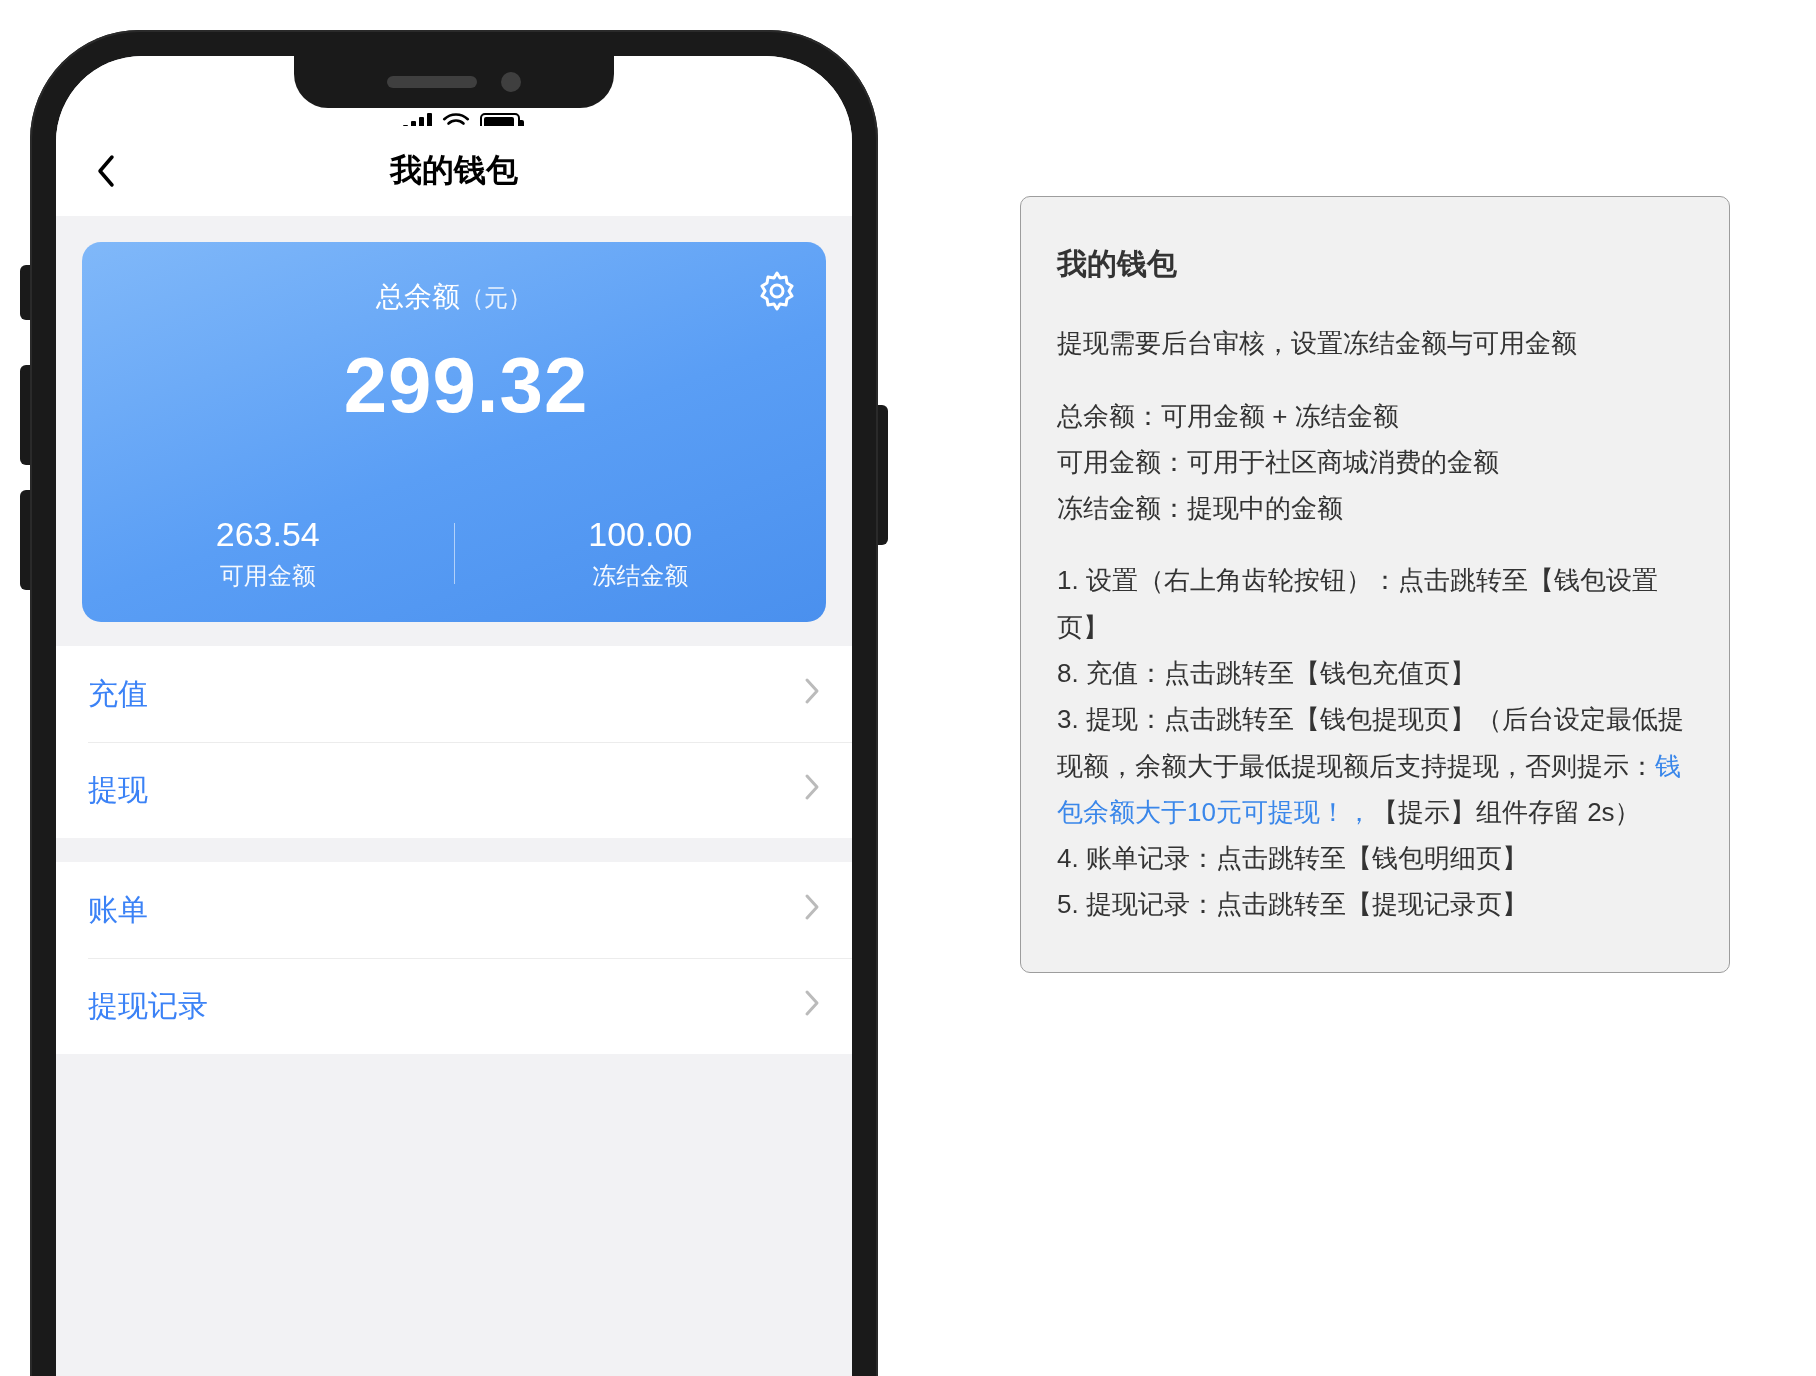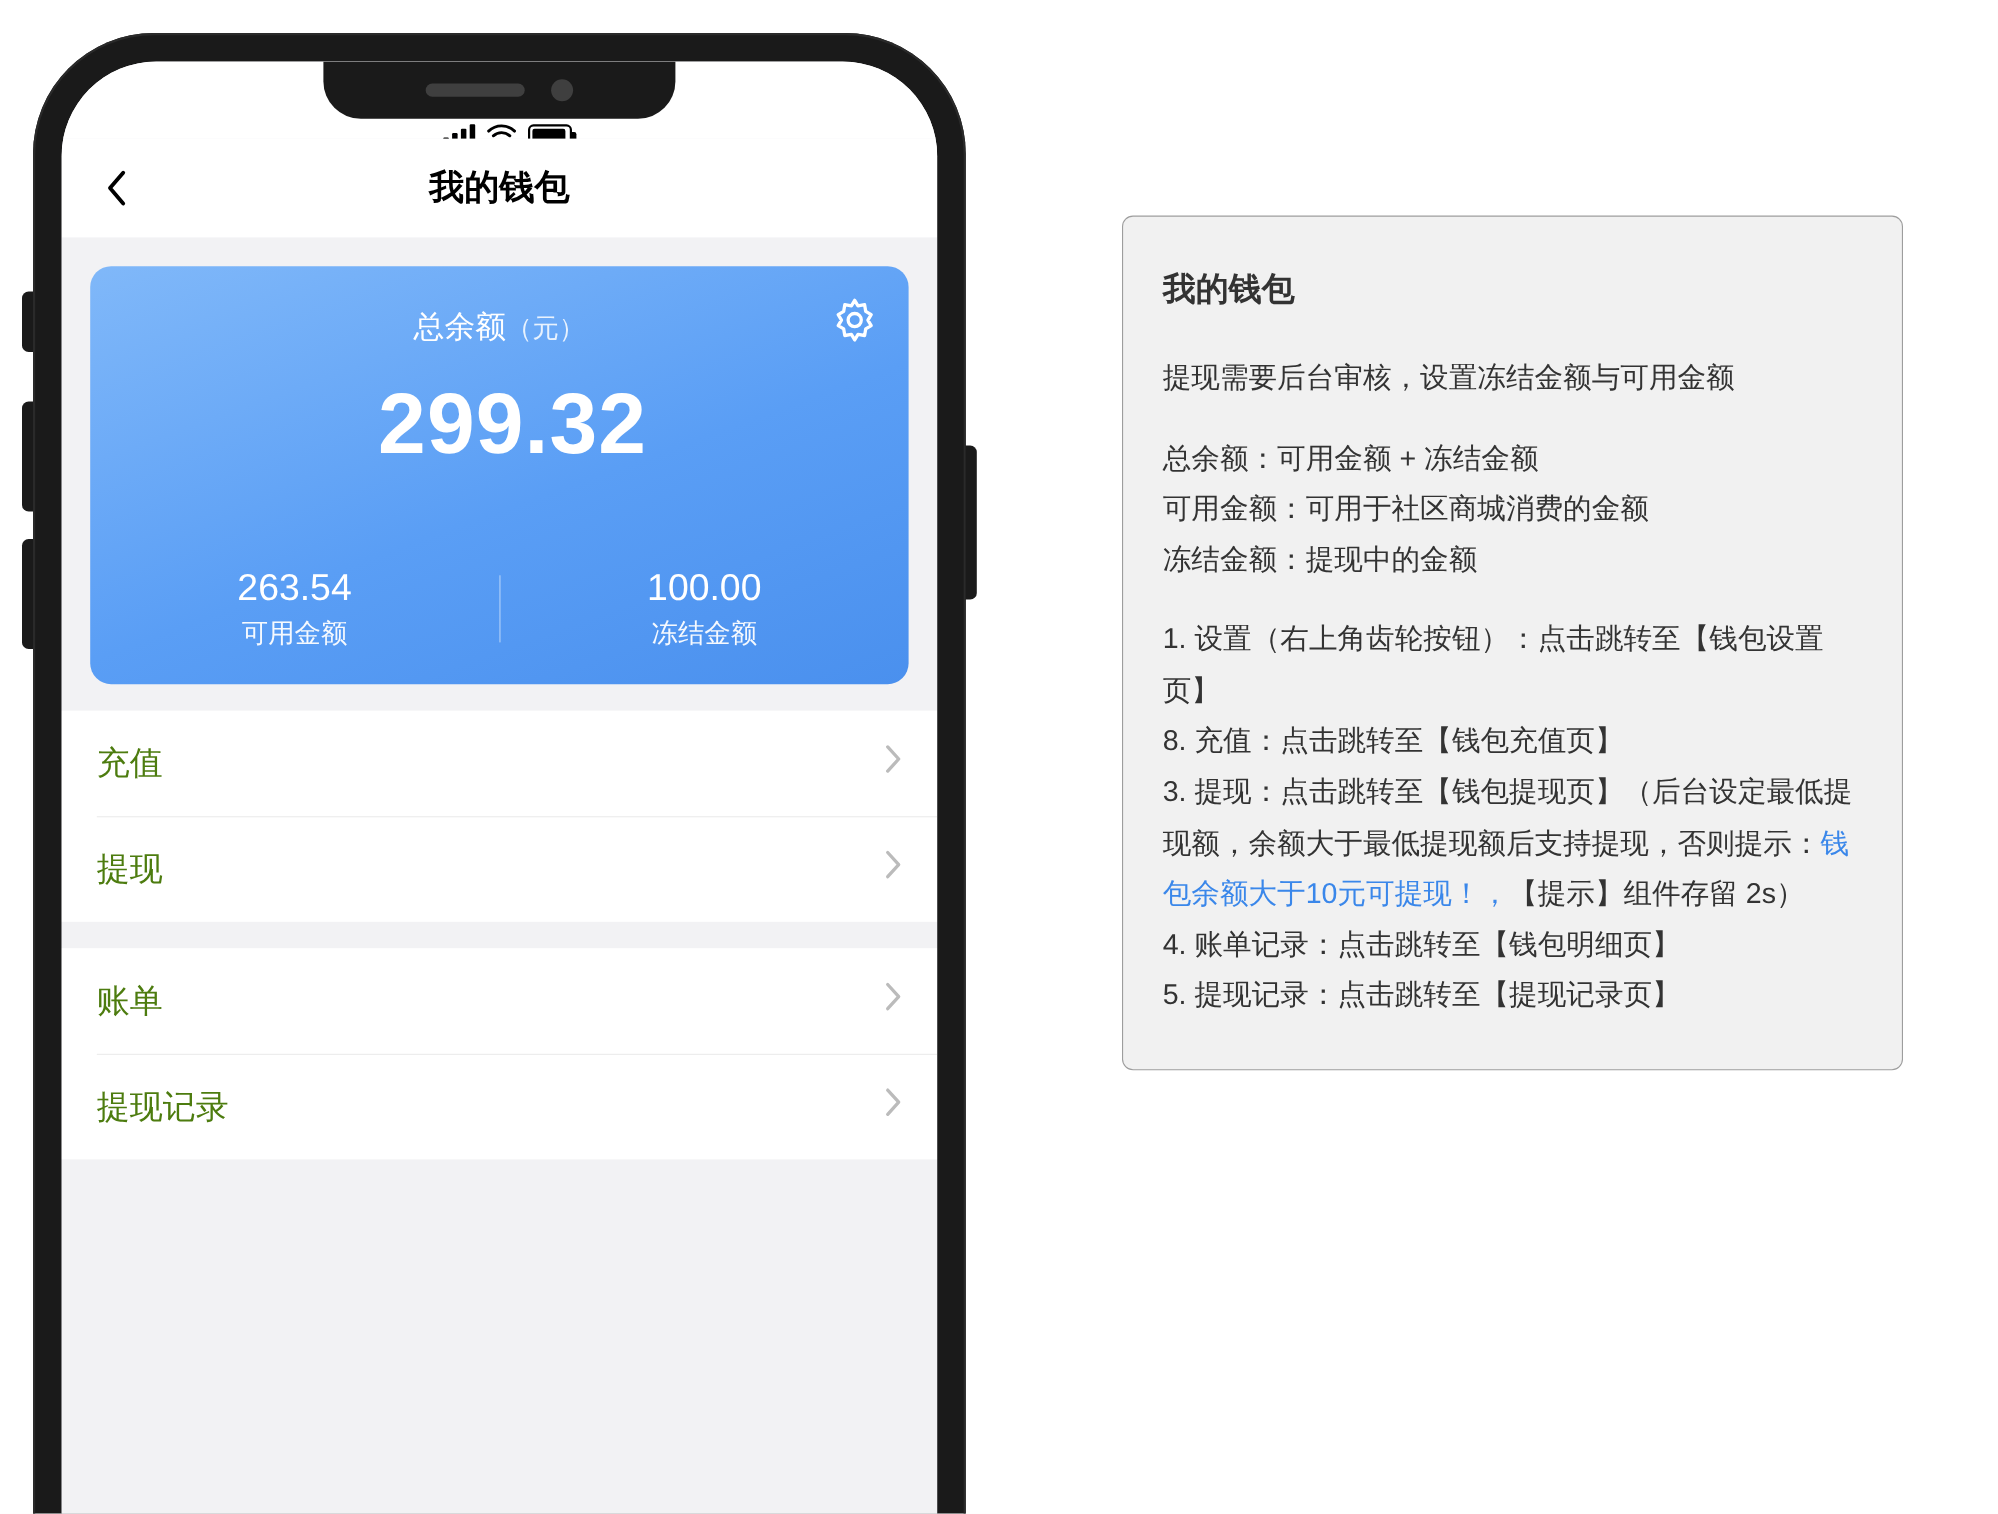--- a/index.html
+++ b/index.html
@@ -208,21 +208,21 @@
   .cell-group {
     background: #ffffff;
   }
   .cell {
     height: 96px;
     display: flex;
     align-items: center;
     justify-content: space-between;
     padding: 0 32px;
     font-size: 30px;
-    color: #4d7c0f;
+    color: #3b82f6;
     cursor: pointer;
     position: relative;
   }
   .cell + .cell::before {
     content: "";
     position: absolute;
     left: 32px; right: 0; top: 0;
     height: 1px;
     background: #ececec;
   }

